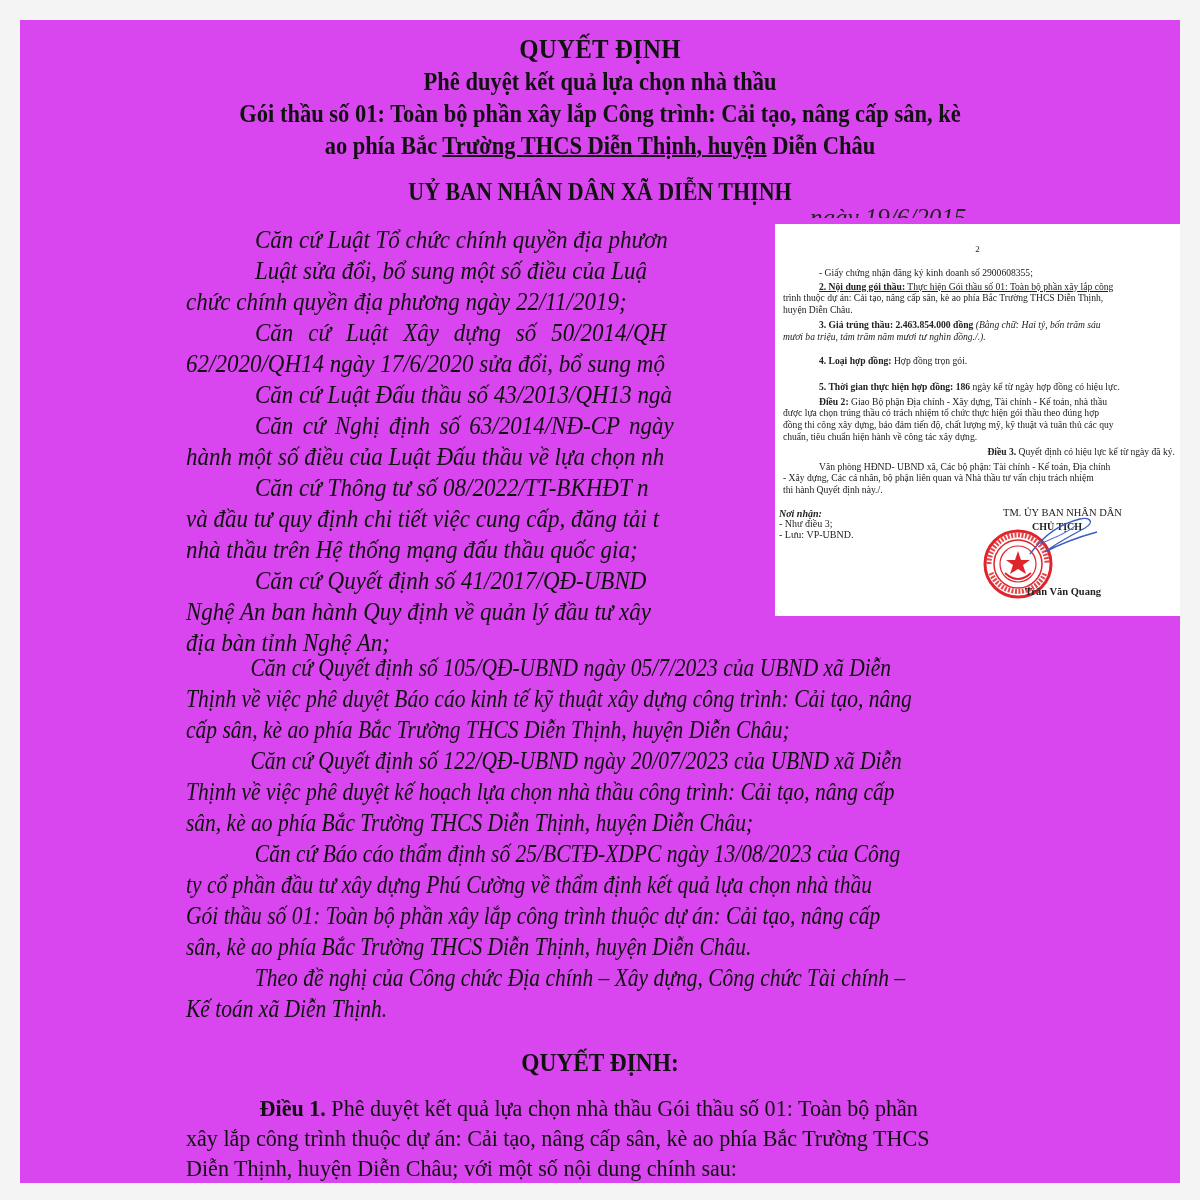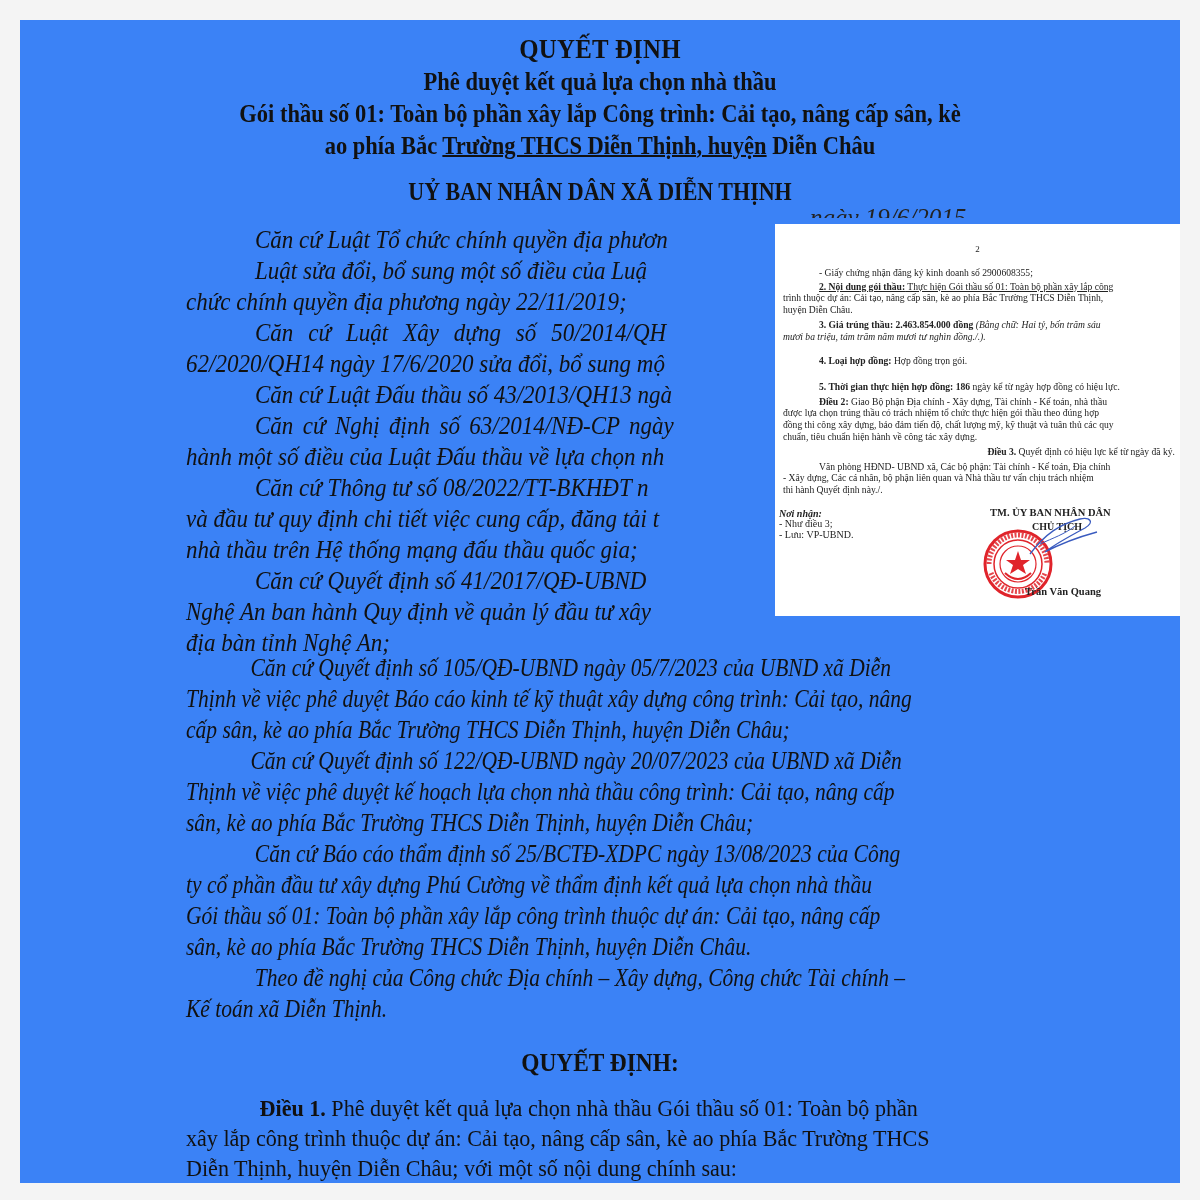--- a/index.html
+++ b/index.html
@@ -4,21 +4,21 @@
 <style>
   html, body { margin:0; padding:0; }
   body {
     width:1200px; height:1200px; position:relative; overflow:hidden;
     background:#f4f4f4;
     font-family:"Liberation Serif", "DejaVu Serif", serif;
     color:#111;
   }
   .page-main {
     position:absolute; left:20px; top:20px; width:1160px; height:1163px;
-    background:#3b82f6;
+    background:#d946ef;
   }
   .hdr {
     position:absolute; left:0; width:1160px; text-align:center;
     font-weight:bold; color:#111;
   }
   .hdr-1 { top:14px; font-size:27px; letter-spacing:0.3px; transform:scaleX(0.92); }
   .hdr-2 { top:48px; font-size:25px; transform:scaleX(0.9); }
   .hdr-3 { top:80px; font-size:25px; transform:scaleX(0.9); }
   .hdr-4 { top:112px; font-size:25px; transform:scaleX(0.9); }
   .hdr-4 .ul { text-decoration:underline; text-decoration-thickness:1.5px; }
@@ -50,21 +50,21 @@
     font-size:9.6px; line-height:11.6px;
   }
   .p2-num { position:absolute; left:0; width:405px; top:20px; text-align:center; font-size:9px; }
   .p2 { position:absolute; left:8px; width:392px; }
   .p2 .ln { display:block; white-space:nowrap; }
   .p2 .ind { padding-left:36px; }
   .p2 b { font-weight:bold; }
   .p2 i { font-style:italic; }
   .recv { position:absolute; left:4px; top:285px; font-size:10px; line-height:10.4px; }
   .recv .title { font-weight:bold; font-style:italic; }
-  .sign-org { position:absolute; left:215px; top:283px; font-weight:bold; font-size:10.5px; }
+  .sign-org { position:absolute; left:228px; top:283px; font-weight:normal; font-size:10.5px; }
   .sign-role { position:absolute; left:257px; top:297px; font-weight:bold; font-size:10px; }
   .sign-name { position:absolute; left:250px; top:362px; font-weight:bold; font-size:10.5px; }
   .stamp { position:absolute; left:208px; top:305px; width:70px; height:70px; }
   .signature { position:absolute; left:250px; top:290px; width:80px; height:50px; }
   .fade-right { position:absolute; left:1180px; top:0; width:20px; height:1200px; background:#f4f4f4; }
 </style>
 </head>
 <body>
 
 <div class="page-main">

